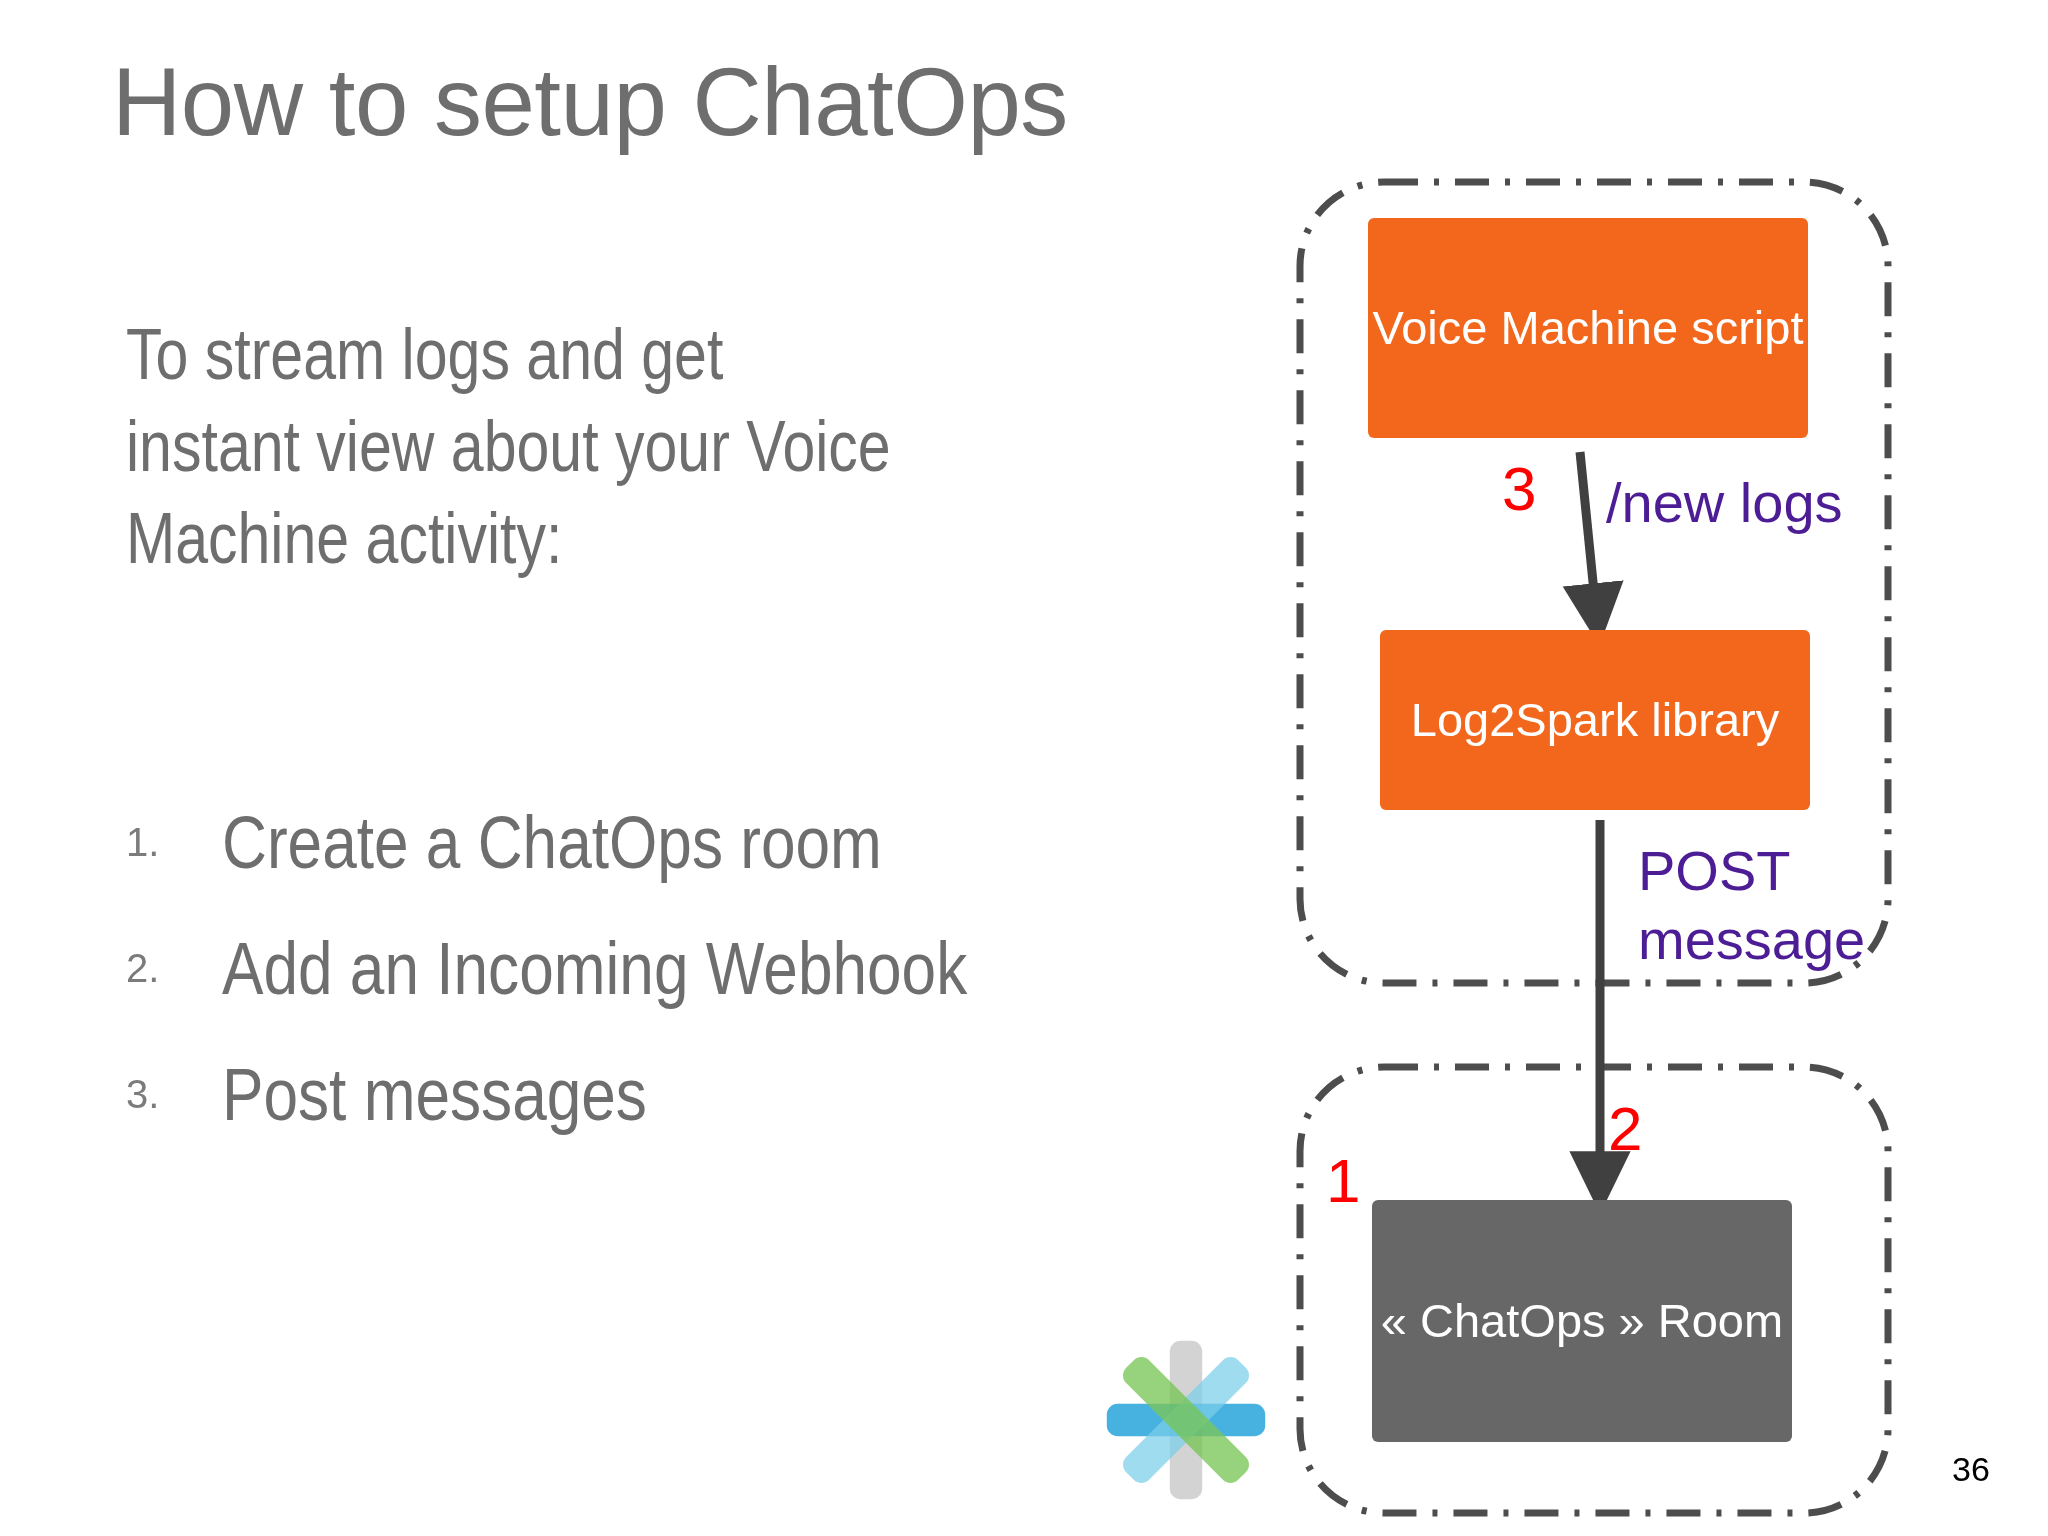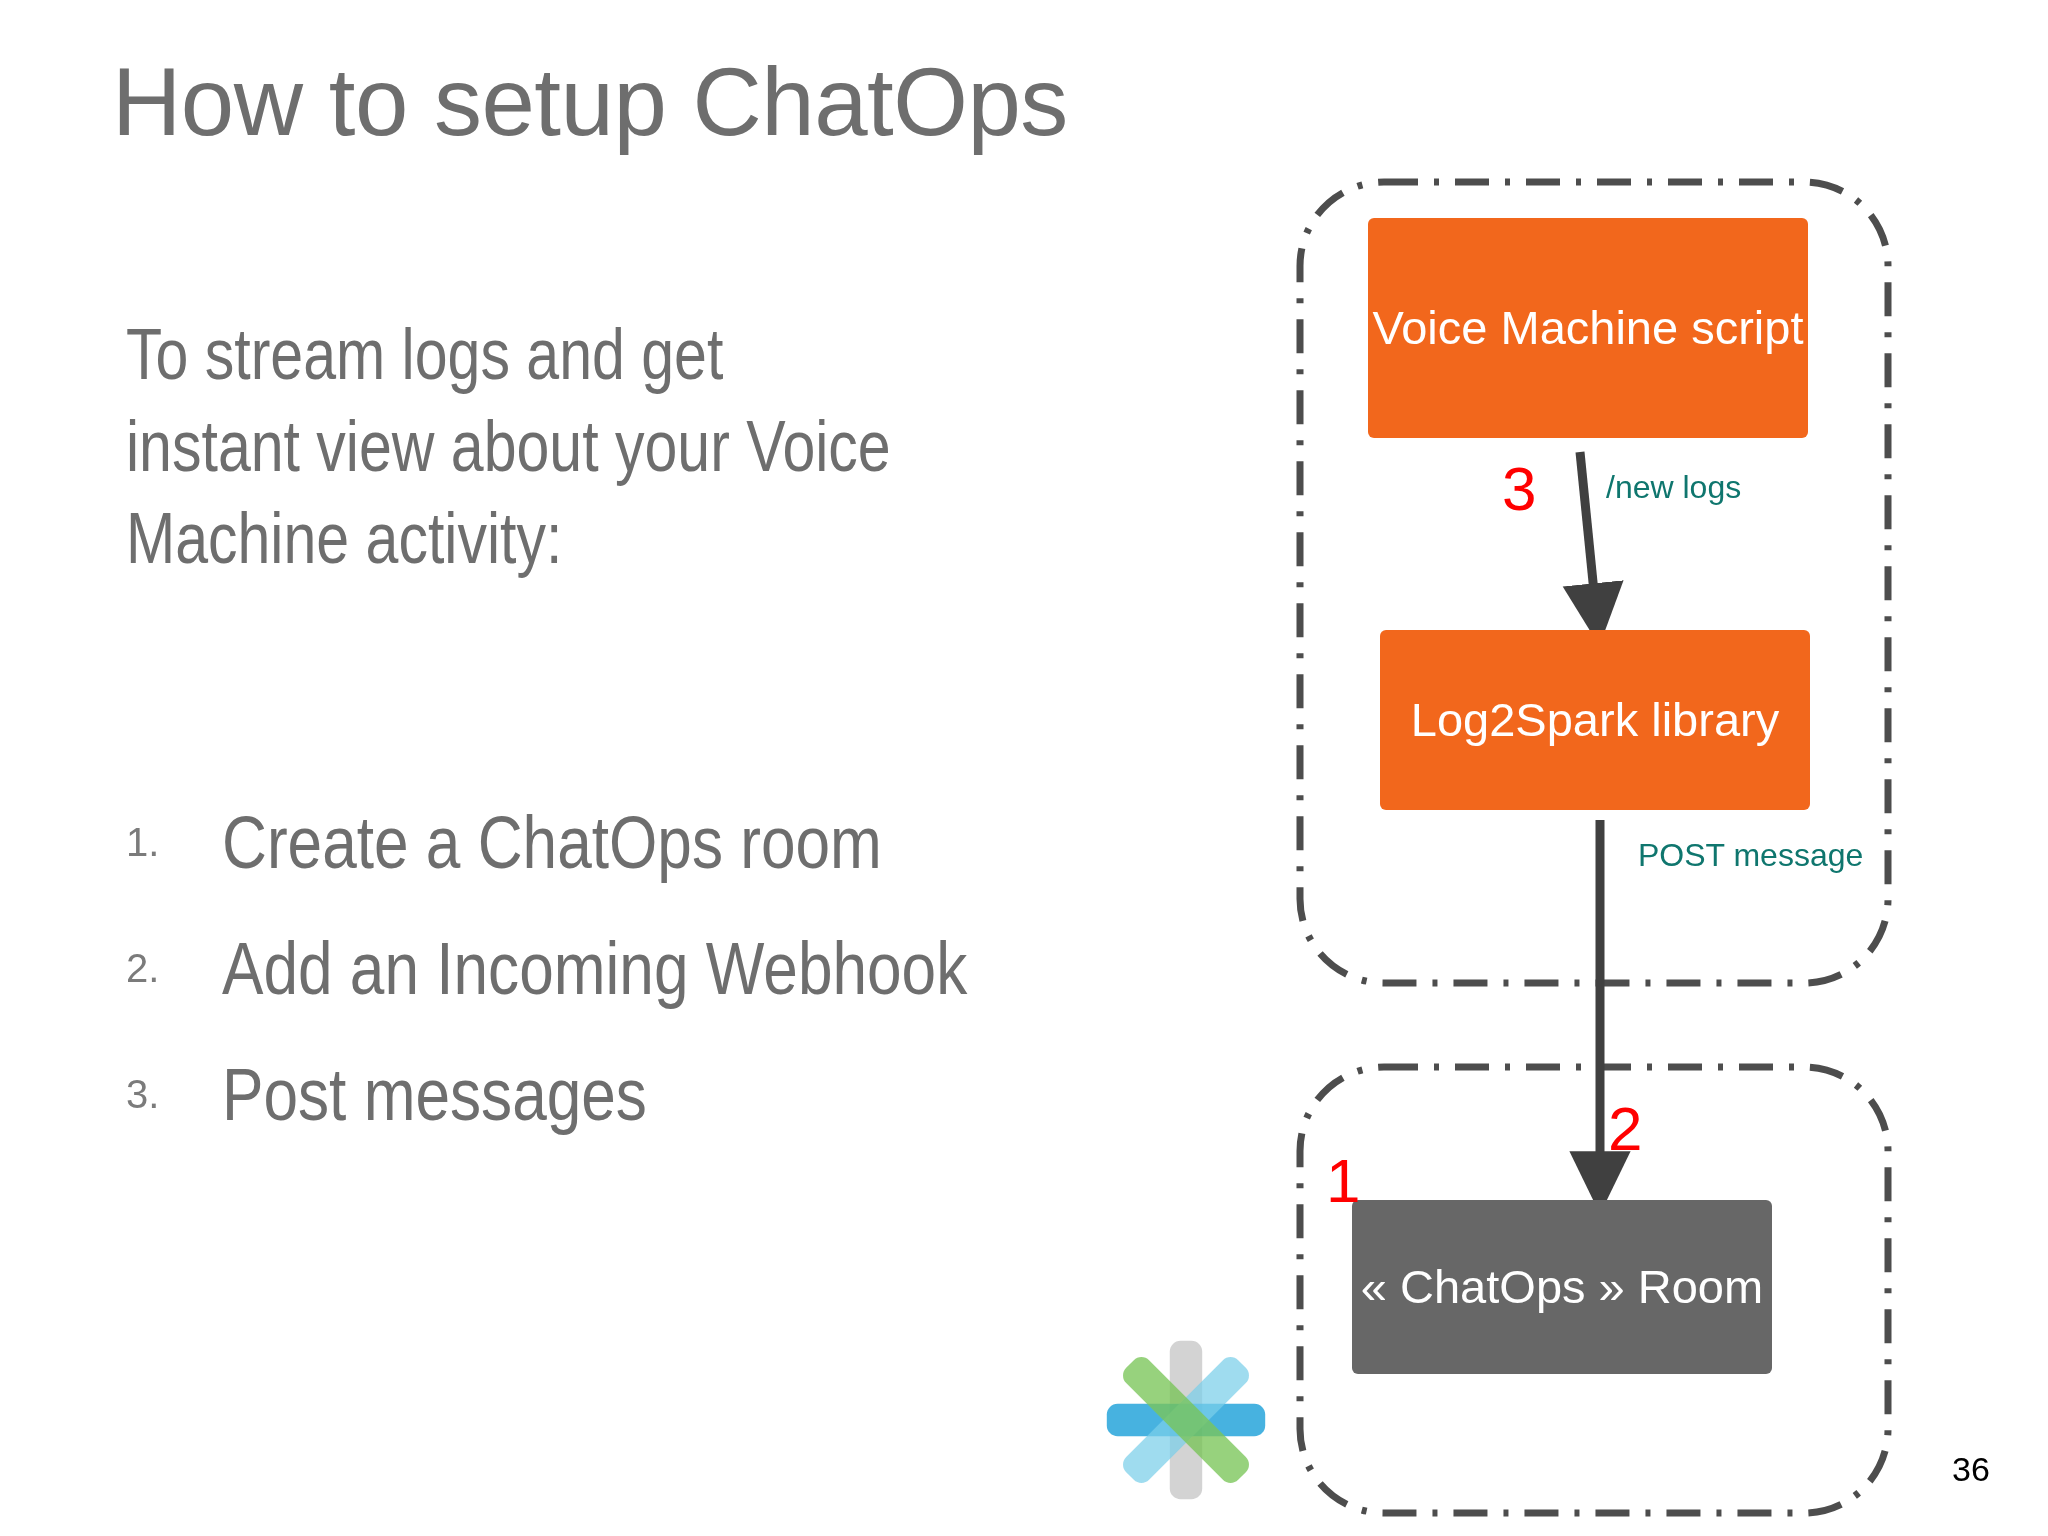--- a/index.html
+++ b/index.html
@@ -121,30 +121,30 @@
     width: 440px;
     height: 220px;
   }
   #node-log2spark {
     left: 100px;
     top: 450px;
     width: 430px;
     height: 180px;
   }
   #node-chatops-room {
-    left: 72px;
+    left: 92px;
     top: 1020px;
     width: 420px;
-    height: 174px;
+    height: 242px;
   }
 
   .edge-label {
     position: absolute;
-    color: #0f766e;
-    font-size: 32px;
+    color: #4c1d95;
+    font-size: 56px;
     line-height: 1.24;
     white-space: pre-line;
   }
   #label-new-logs {
     left: 326px;
     top: 288px;
   }
   #label-post-message {
     left: 334px;
     top: 656px;

